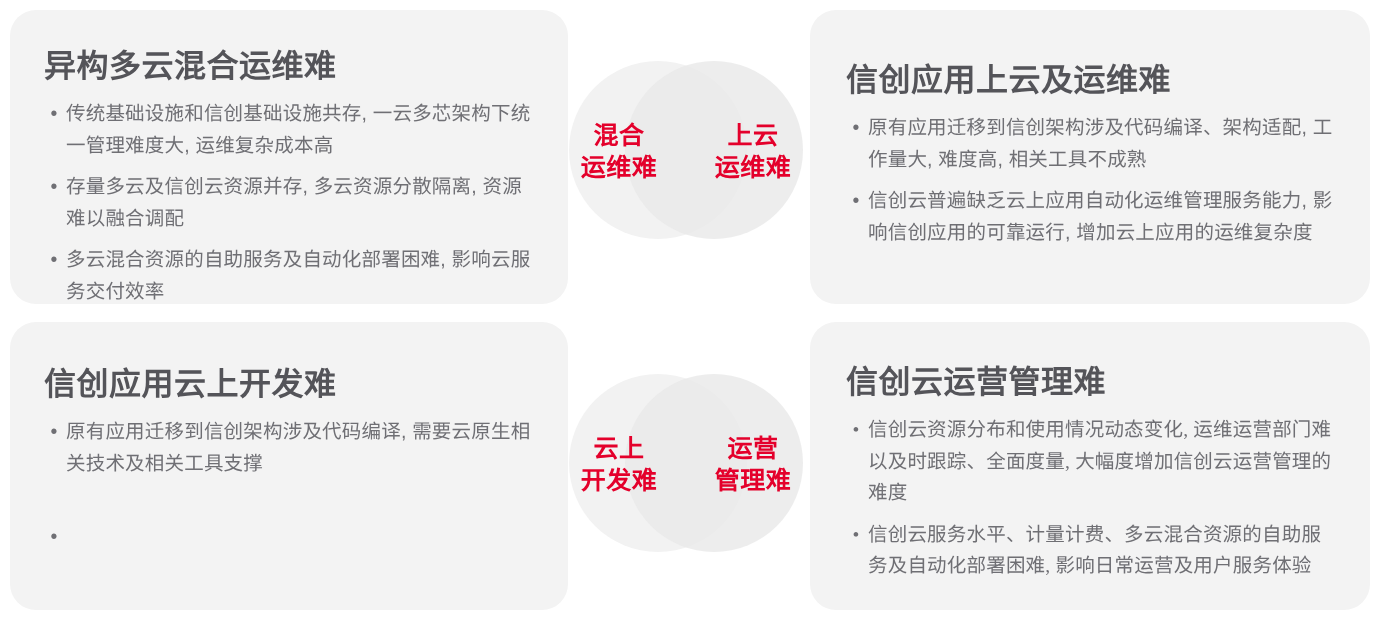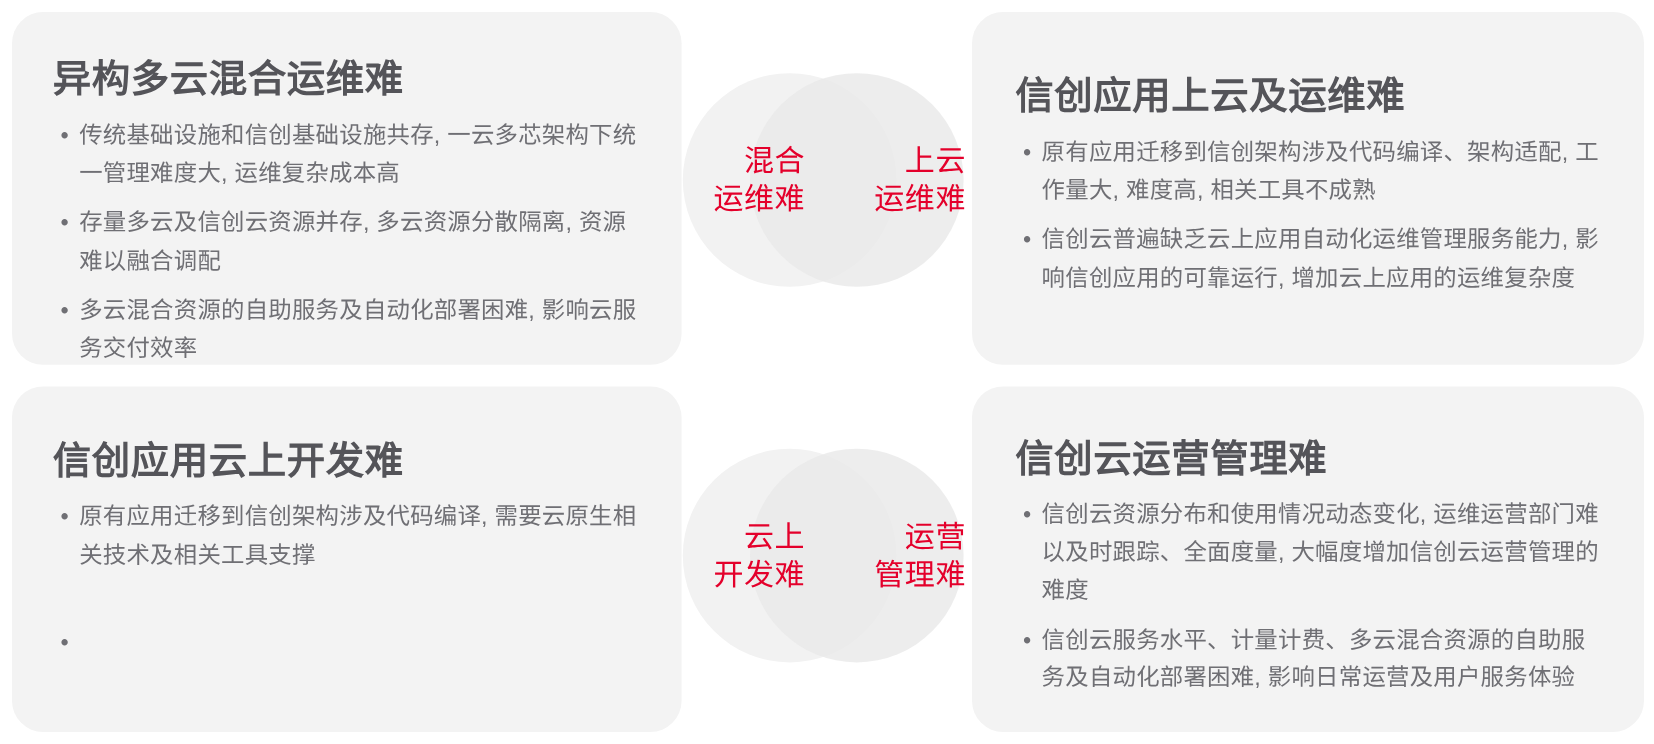--- a/index.html
+++ b/index.html
@@ -33,21 +33,21 @@
     box-sizing: border-box;
   }
   .panel.left  { left: 10px;  width: 558px; }
   .panel.right { left: 810px; width: 560px; }
   .panel.row-top    { top: 10px;  height: 294px; }
   .panel.row-bottom { top: 322px; height: 288px; }
 
   .panel.p-tl { padding: 24px 30px 0 34px; }
   .panel.p-tr { padding: 38px 34px 0 36px; }
   .panel.p-bl { padding: 30px 30px 0 34px; }
-  .panel.p-br { padding: 28px 34px 0 36px; }
+  .panel.p-br { padding: 28px 34px 0 36px; font-family: Liberation Serif, serif; }
 
   .panel-title {
     font-size: 32px;
     font-weight: bold;
     color: #545459;
     letter-spacing: 0.5px;
     line-height: 1.25;
     margin: 12px 0 12px 0;
     white-space: nowrap;
   }
@@ -97,23 +97,23 @@
     background: #f2f2f2;
   }
   .venn .circ.c-left  { left: 0; }
   .venn .circ.c-right { left: 56px; background: rgba(233,233,233,0.80); }
 
   .venn .cap {
     position: absolute;
     top: 50%;
     transform: translateY(-50%);
     width: 104px;
-    text-align: right;
+    text-align: center;
     color: #e4002b;
-    font-weight: normal;
+    font-weight: bold;
     font-size: 25px;
     line-height: 1.26;
     letter-spacing: 0.5px;
     z-index: 3;
     white-space: nowrap;
   }
   .venn .cap.cap-left  { left: -2px; }
   .venn .cap.cap-right { left: 132px; }
   .venn .cap .l1, .venn .cap .l2 { display: block; }
 </style>

